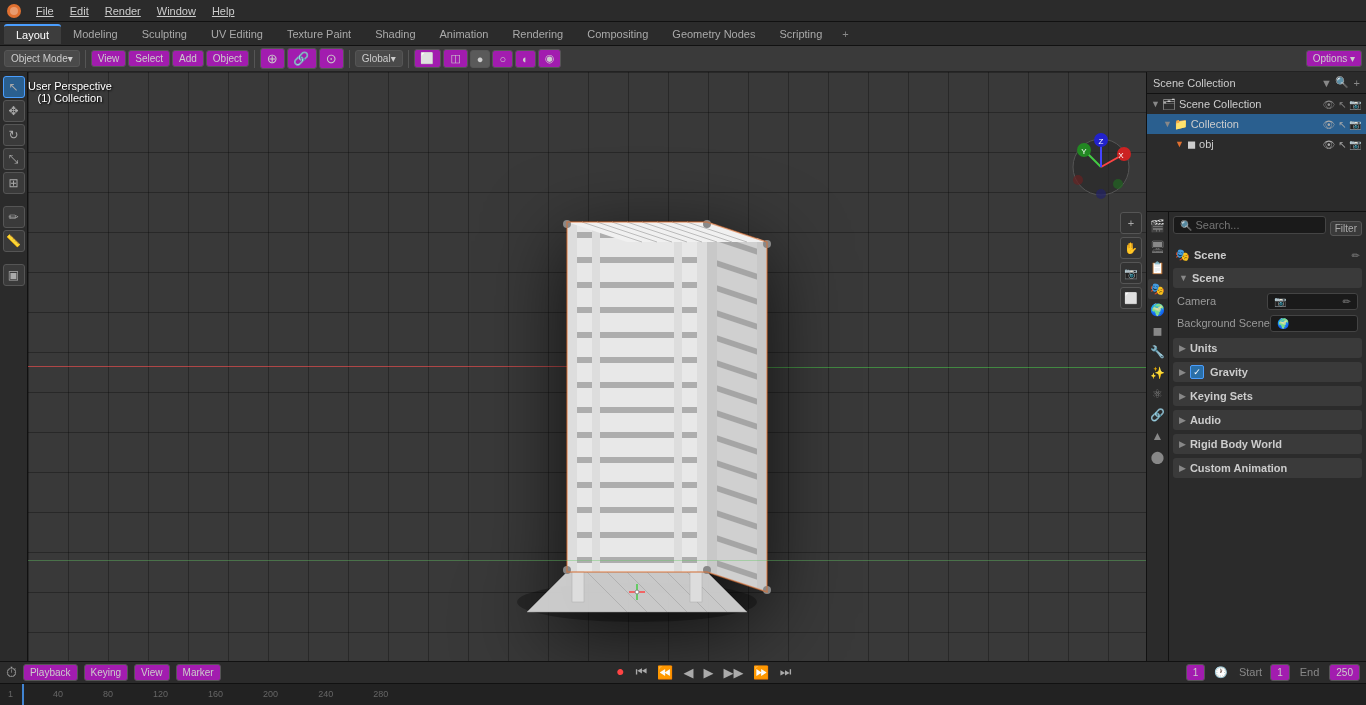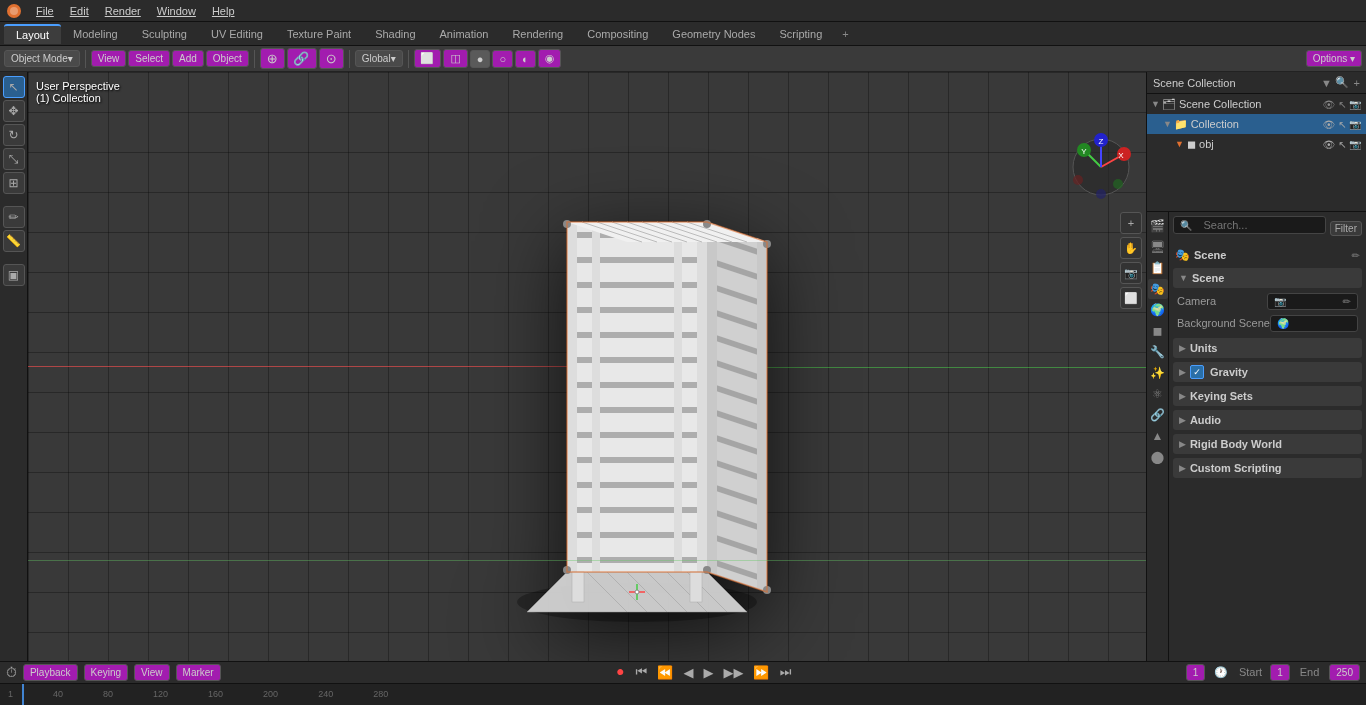--- a/index.html
+++ b/index.html
@@ -151,24 +151,25 @@
       background-image:
         linear-gradient(rgba(0,0,0,0.3) 1px, transparent 1px),
         linear-gradient(90deg, rgba(0,0,0,0.3) 1px, transparent 1px);
       background-size: 40px 40px;
     }
 
     
     #viewport-info {
       position: absolute;
       top: 8px;
-      left: 8px;
+      left: 0;
       font-size: 11px;
       color: #fff;
       text-shadow: 1px 1px 2px #000;
+      text-align: center;
     }
 
     
     #gizmo {
       position: absolute;
       top: 60px;
       right: 10px;
       width: 70px;
       height: 70px;
     }
@@ -685,21 +686,21 @@
           <div class="props-tab-icon" title="Constraints">🔗</div>
           <div class="props-tab-icon" title="Data">▲</div>
           <div class="props-tab-icon" title="Material">⬤</div>
         </div>
 
         <div id="props-main">
 
           <div style="display:flex; align-items:center; margin-bottom:4px; gap:4px;">
             <div class="props-search" style="flex:1;">
               <span style="color:#666; font-size:10px;">🔍</span>
-              <input type="text" style="width: 100%; background: none; border: none; color: rgb(204, 204, 204); font-size: 11px; outline: none; margin-left: 11px;" placeholder="Search...">
+              <input type="text" style="width: 100%; background: none; border: none; color: rgb(204, 204, 204); font-size: 11px; outline: none; margin-left: 3px;" placeholder="Search...">
             </div>
             <div class="props-filter-btn">Filter</div>
           </div>
 
           <div style="display:flex; align-items:center; height:22px; padding:0 2px; margin-bottom:2px;">
             <div style="font-size:12px; color:#e07030; margin-right:4px;">🎭</div>
             <span style="font-size:11px; color:#ccc; font-weight:bold;">Scene</span>
             <div style="margin-left:auto;">
               <span style="font-size:10px; color:#888;">✏</span>
             </div>
@@ -762,21 +763,21 @@
           <div class="prop-section">
             <div class="prop-section-header">
               <span class="prop-section-arrow">▶</span>
               <span class="prop-section-title">Rigid Body World</span>
             </div>
           </div>
 
           <div class="prop-section">
             <div class="prop-section-header">
               <span class="prop-section-arrow">▶</span>
-              <span class="prop-section-title">Custom Scripting</span>
+              <span class="prop-section-title">Custom Animation</span>
             </div>
           </div>
 
         </div>
       </div>
     </div>
   </div>
 </div>
 
 <div id="bottom-area">

